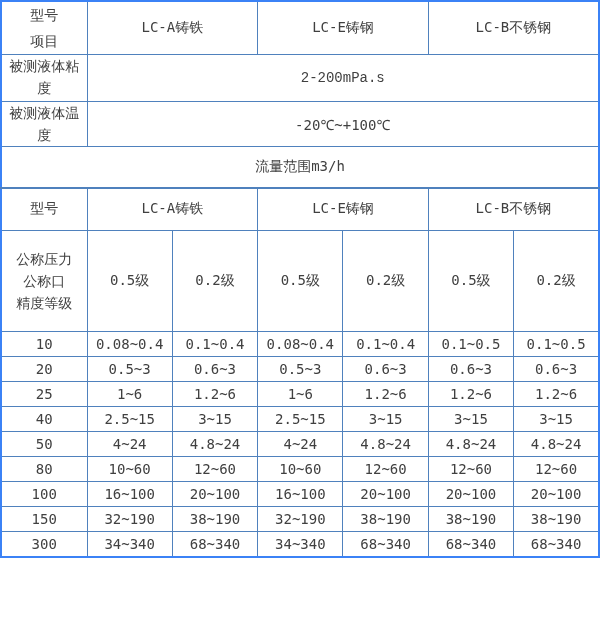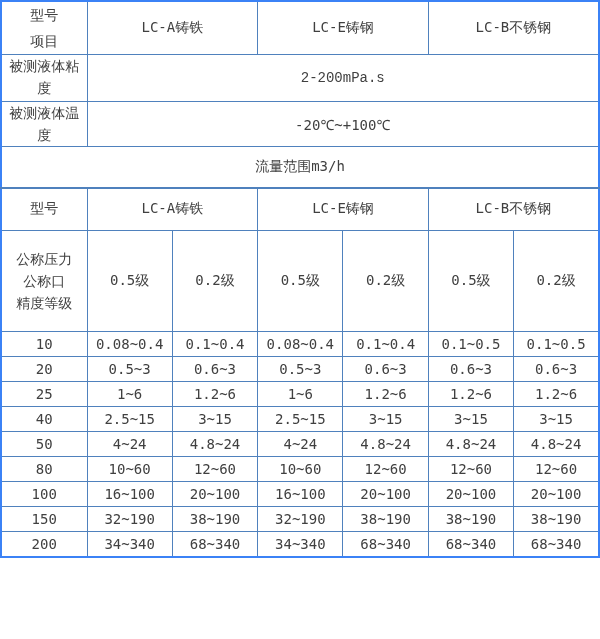--- a/index.html
+++ b/index.html
@@ -152,21 +152,21 @@
     <tr class="r-data">
       <td>150</td>
       <td>32~190</td>
       <td>38~190</td>
       <td>32~190</td>
       <td>38~190</td>
       <td>38~190</td>
       <td>38~190</td>
     </tr>
     <tr class="r-data">
-      <td>200</td>
+      <td>300</td>
       <td>34~340</td>
       <td>68~340</td>
       <td>34~340</td>
       <td>68~340</td>
       <td>68~340</td>
       <td>68~340</td>
     </tr>
   </tbody>
     </table>
 </div>

